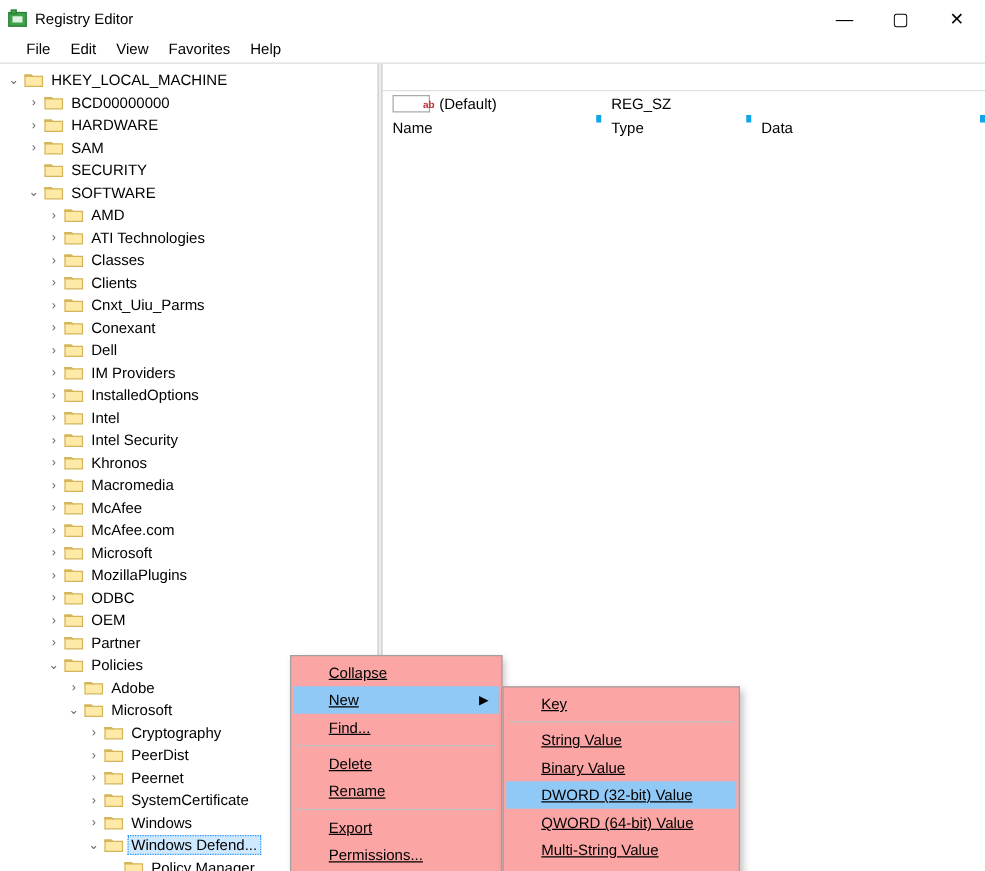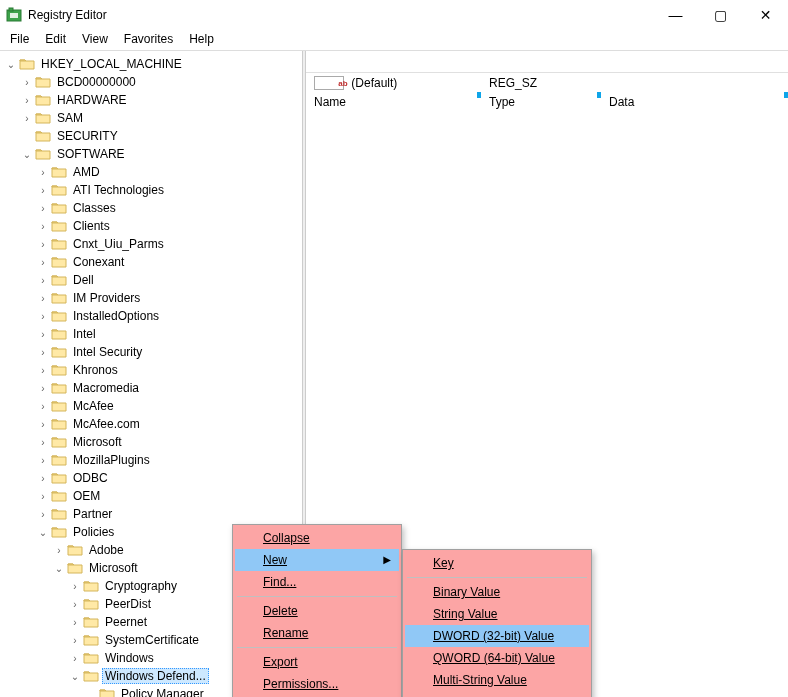--- a/index.html
+++ b/index.html
@@ -33,20 +33,21 @@
     width: 45px; height: 30px;
     display:flex; align-items:center; justify-content:center;
     font-size: 14px;
     font-family: "Segoe UI Symbol", sans-serif;
   }
   .menubar {
     display: flex;
     height: 20px;
     padding: 0 2px;
     font-size: 12px;
+    margin-left: 11px;
   }
   .menubar .menu-item {
     padding: 2px 8px;
     cursor: default;
   }
   .content {
     position: relative;
     display: flex;
     height: calc(697px - 50px);
     border-top: 1px solid #ddd;
@@ -673,21 +674,21 @@
     <div class="cm-item">Rename</div>
     <div class="cm-sep"></div>
     <div class="cm-item">Export</div>
     <div class="cm-item">Permissions...</div>
 
   </div>
 
   <div id="ctx-sub" class="context-menu">
     <div class="cm-item">Key</div>
     <div class="cm-sep"></div>
+    <div class="cm-item">String Value</div>
     <div class="cm-item">Binary Value</div>
-    <div class="cm-item">String Value</div>
     <div class="cm-item hover">DWORD (32-bit) Value</div>
     <div class="cm-item">QWORD (64-bit) Value</div>
     <div class="cm-item">Multi-String Value</div>
     <div class="cm-item">Expandable String Value</div>
   </div>
 
 </div>
 
 </body></html>

